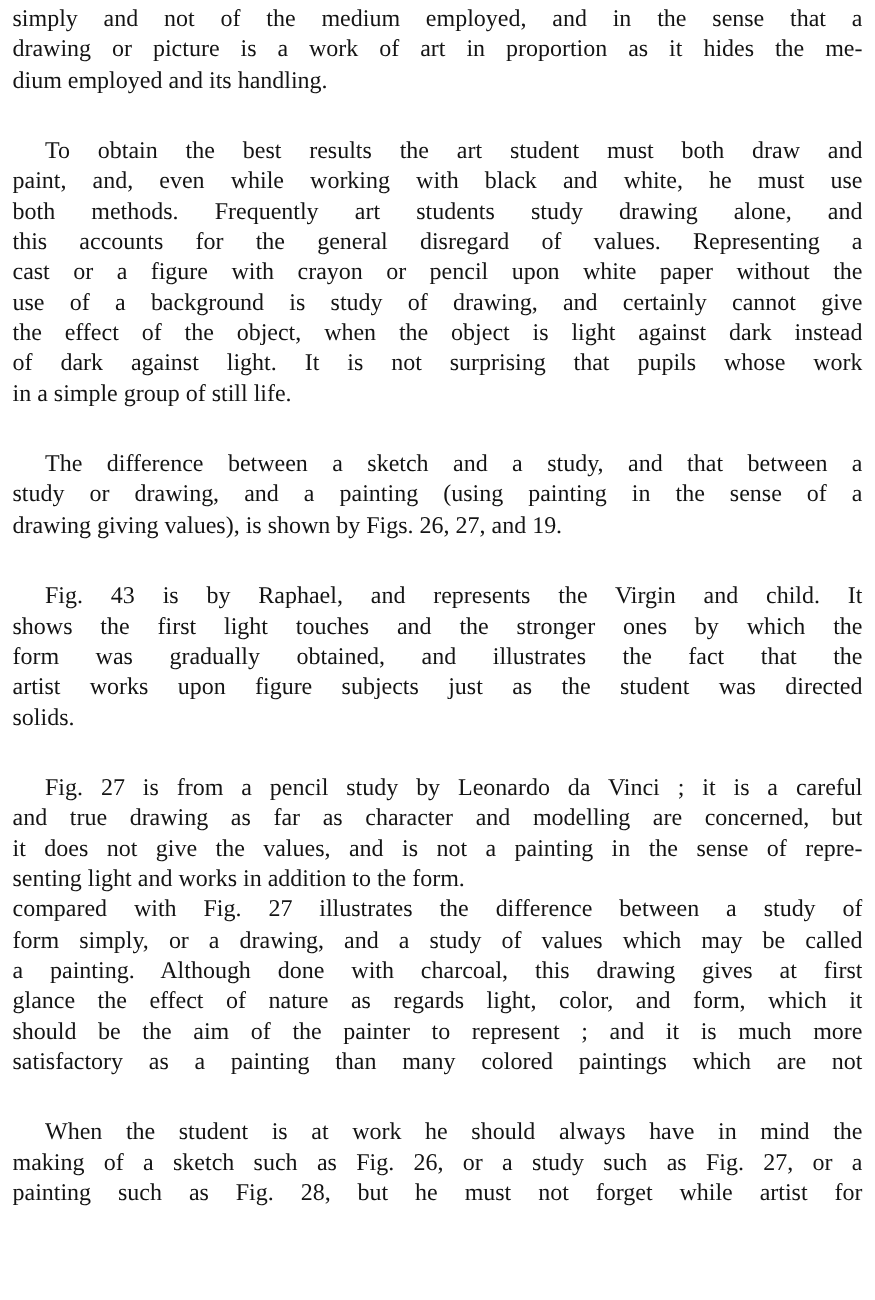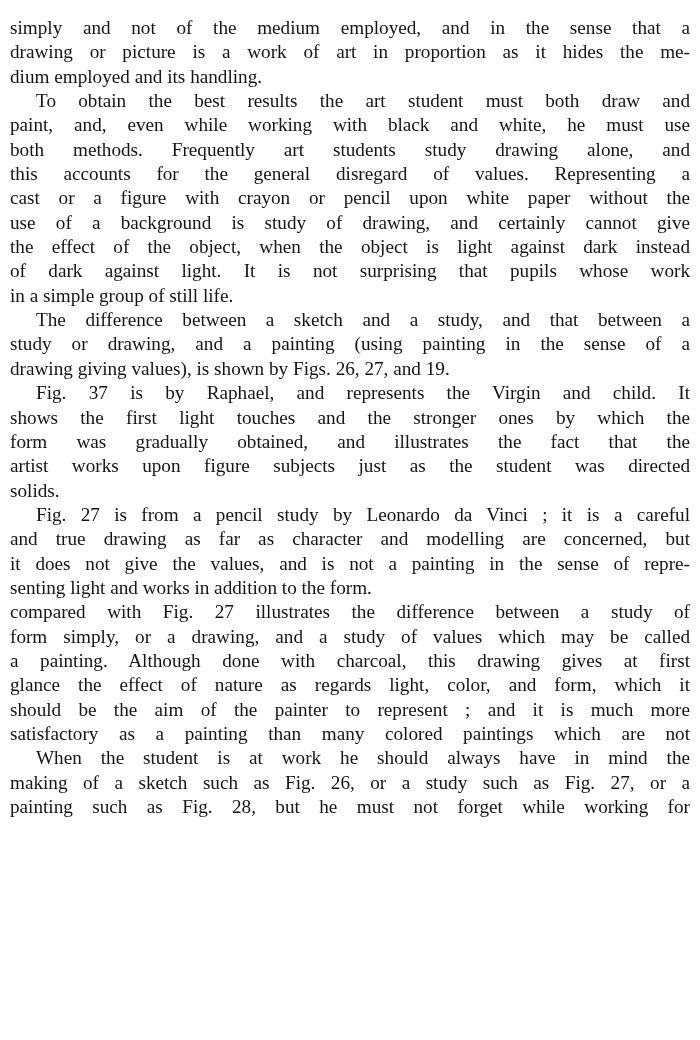--- a/index.html
+++ b/index.html
@@ -9,39 +9,40 @@
     }
     body {
       width: 700px;
       height: 1040px;
       overflow: hidden;
       position: relative;
     }
     .page {
       position: absolute;
       left: 10px;
-      top: 16px;
+      top: 4px;
       width: 680px;
       font-family: "Liberation Serif", "DejaVu Serif", serif;
       font-size: 19.2px;
       color: #141414;
     }
     .line {
       height: 24.35px;
       line-height: 24.35px;
       white-space: nowrap;
       text-align: justify;
       text-align-last: justify;
       overflow: hidden;
     }
     .line.last {
       text-align-last: left;
     }
     .line.indent {
       padding-left: 26px;
+      margin-top: 32px;
     }
   </style>
 </head>
 <body>
 
 <div class="page">
 
   <div>
     <div class="line">simply and not of the medium employed, and in the sense that a</div>
     <div class="line">drawing or picture is a work of art in proportion as it hides the me-</div>
@@ -60,21 +61,21 @@
     <div class="line last">in a simple group of still life.</div>
   </div>
 
   <div>
     <div class="line indent">The difference between a sketch and a study, and that between a</div>
     <div class="line">study or drawing, and a painting (using painting in the sense of a</div>
     <div class="line last">drawing giving values), is shown by Figs. 26, 27, and 19.</div>
   </div>
 
   <div>
-    <div class="line indent">Fig. 37 is by Raphael, and represents the Virgin and child.  It</div>
+    <div class="line indent">Fig. 43 is by Raphael, and represents the Virgin and child.  It</div>
     <div class="line">shows the first light touches and the stronger ones by which the</div>
     <div class="line">form was gradually obtained, and illustrates the fact that the</div>
     <div class="line">artist works upon figure subjects just as the student was directed</div>
     <div class="line last">solids.</div>
   </div>
 
   <div>
     <div class="line indent">Fig. 27 is from a pencil study by Leonardo da Vinci ;  it is a careful</div>
     <div class="line">and true drawing as far as character and modelling are concerned, but</div>
     <div class="line">it does not give the values, and is not a painting in the sense of repre-</div>
@@ -86,16 +87,16 @@
     <div class="line">form simply, or a drawing, and a study of values which may be called</div>
     <div class="line">a painting.   Although done with charcoal, this drawing gives at first</div>
     <div class="line">glance the effect of nature as regards light, color, and form, which it</div>
     <div class="line">should be the aim of the painter to represent ;  and it is much more</div>
     <div class="line">satisfactory as a painting than many colored paintings which are not</div>
   </div>
 
   <div>
     <div class="line indent">When the student is at work he should always have in mind the</div>
     <div class="line">making of a sketch such as Fig. 26, or a study such as Fig. 27, or a</div>
-    <div class="line">painting such as Fig. 28, but he must not forget while working for</div>
+    <div class="line">painting such as Fig. 28, but he must not forget while artist for</div>
   </div>
 
 </div>
 
 </body></html>

